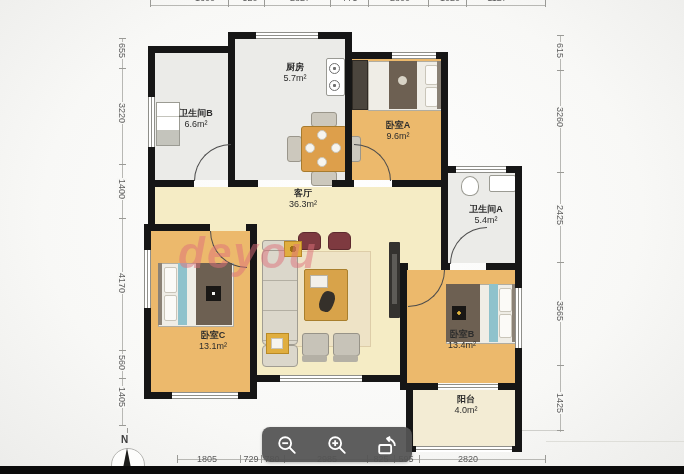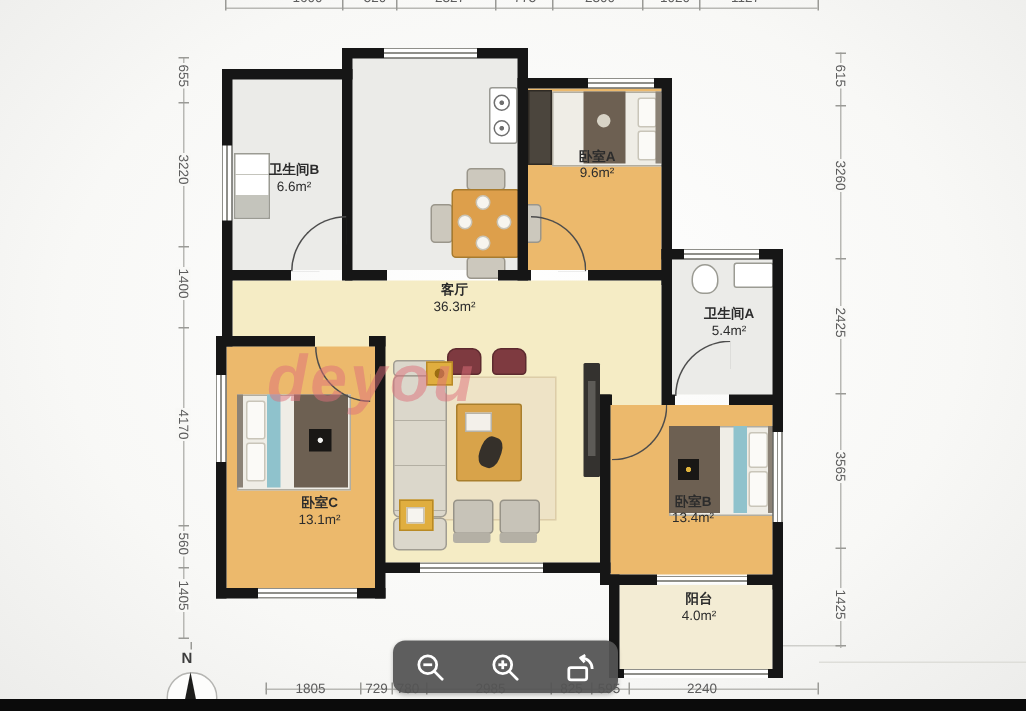--- a/index.html
+++ b/index.html
@@ -103,21 +103,21 @@
     <i class="tick" style="left:367px;top:455px;width:1px;height:8px;"></i>
     <i class="tick" style="left:394px;top:455px;width:1px;height:8px;"></i>
     <i class="tick" style="left:419px;top:455px;width:1px;height:8px;"></i>
     <i class="tick" style="left:545px;top:455px;width:1px;height:8px;"></i>
     <span class="dim h" style="left:207px;top:454px;">1805</span>
     <span class="dim h" style="left:251px;top:454px;">729</span>
     <span class="dim h" style="left:272px;top:454px;">780</span>
     <span class="dim h" style="left:327px;top:454px;">2985</span>
     <span class="dim h" style="left:381px;top:454px;">825</span>
     <span class="dim h" style="left:406px;top:454px;">595</span>
-    <span class="dim h" style="left:468px;top:454px;">2240</span>
+    <span class="dim h" style="left:468px;top:454px;">2820</span>
   </div>
 
   <div class="floor" style="left:155px;top:53px;width:73px;height:127px;background:#ebebe8;"></div>
   <div class="floor" style="left:235px;top:39px;width:110px;height:141px;background:#ebebe8;"></div>
   <div class="floor" style="left:352px;top:59px;width:89px;height:121px;background:#ecb96c;"></div>
   <div class="floor" style="left:155px;top:187px;width:286px;height:188px;background:#f5ecc5;"></div>
   <div class="floor" style="left:448px;top:173px;width:67px;height:90px;background:#ebebe8;"></div>
   <div class="floor" style="left:151px;top:231px;width:99px;height:161px;background:#ecb96c;"></div>
   <div class="floor" style="left:407px;top:270px;width:108px;height:113px;background:#ecb96c;"></div>
   <div class="floor" style="left:413px;top:390px;width:102px;height:56px;background:#f3ecd4;"></div>
@@ -237,21 +237,25 @@
   <i class="arc tl" style="left:194px;top:144px;width:36px;height:36px;"></i>
   <i class="arc tr" style="left:354px;top:144px;width:36px;height:36px;"></i>
   <i class="arc bl" style="left:210px;top:231px;width:36px;height:36px;"></i>
   <i class="arc tl" style="left:450px;top:227px;width:36px;height:36px;"></i>
   <i class="arc br" style="left:408px;top:270px;width:36px;height:36px;"></i>
 
   <div class="room-label" style="left:154px;top:108px;">
     <div class="nm">卫生间B</div>
     <div>6.6m²</div>
   </div>
-  <div class="room-label" style="left:356px;top:99px;">
+  <div class="room-label" style="left:253px;top:62px;">
+    <div class="nm">厨房</div>
+    <div>5.7m²</div>
+  </div>
+  <div class="room-label" style="left:356px;top:120px;">
     <div class="nm">卧室A</div>
     <div>9.6m²</div>
   </div>
   <div class="room-label" style="left:261px;top:188px;">
     <div class="nm">客厅</div>
     <div>36.3m²</div>
   </div>
   <div class="room-label" style="left:444px;top:204px;">
     <div class="nm">卫生间A</div>
     <div>5.4m²</div>

